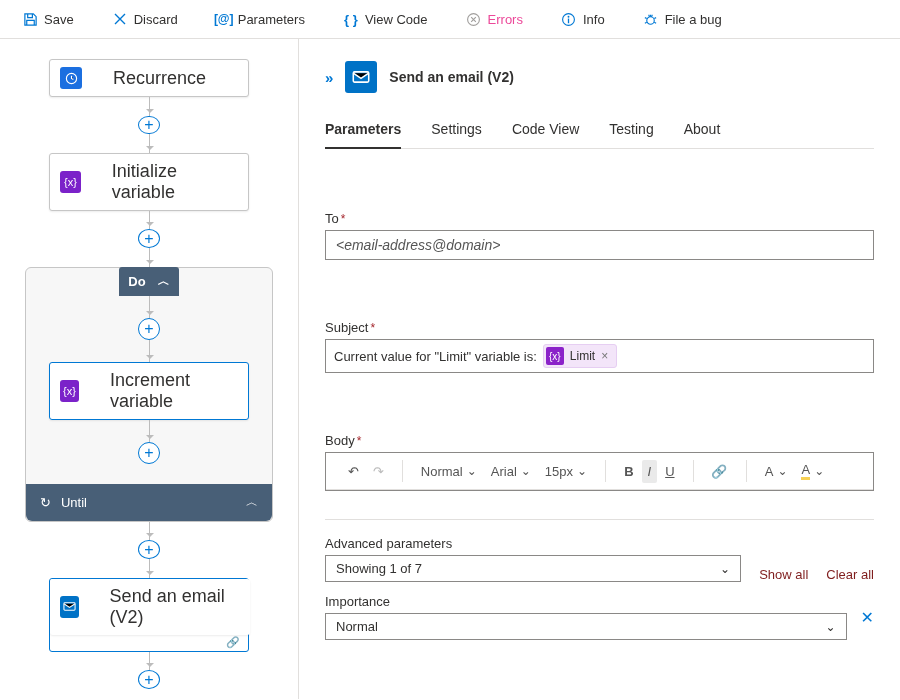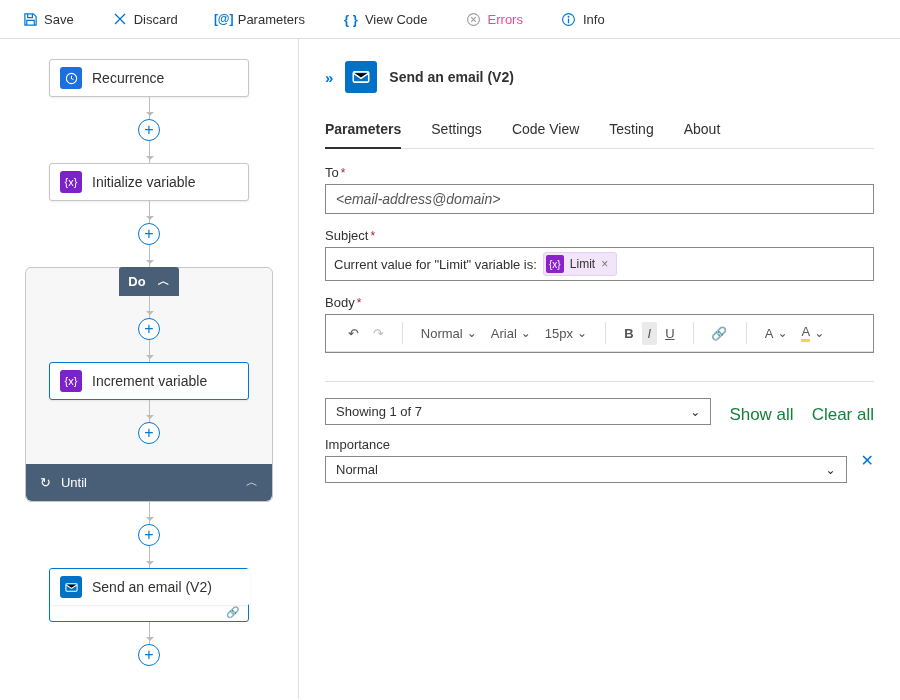--- a/index.html
+++ b/index.html
@@ -11,21 +11,21 @@
   .tic { width:16px; height:16px; display:flex; align-items:center; justify-content:center; color:#0078d4; }
   .tbtn.disabled .tic, .tbtn.disabled span { color:#ec4899; }
 
   .main { display:flex; height: calc(700px - 40px); }
 
   
   .canvas { width: 298px; padding: 20px 10px 10px 10px; display:flex; flex-direction:column; align-items:center; overflow:auto; }
   .node { width: 200px; background:#fff; border:1px solid #0078d4; border-radius:3px; display:flex; align-items:center; padding:7px 10px; gap:10px; box-shadow:0 1px 2px rgba(0,0,0,.08);}
   .node.plain { border:1px solid #c6c6c6; }
   .node .icnbox { width:22px; height:22px; border-radius:3px; display:flex; align-items:center; justify-content:center; color:#fff; font-size:11px; }
-  .node .lbl { font-size:14px; }
+  .node .lbl { font-size:18px;margin-left:21px; }
   .arrow { height:22px; width:1px; background:#bcbcbc; position:relative; }
   .arrow:after { content:""; position:absolute; bottom:-1px; left:-3px; border:4px solid transparent; border-top-color:#bcbcbc; }
   .plus { width:22px; height:22px; border-radius:50%; border:1px solid #0078d4; color:#0078d4; display:flex; align-items:center; justify-content:center; font-size:16px; line-height:1; background:#fff; cursor:pointer; }
   .group { width: 248px; border:1px solid #c6c6c6; border-radius:6px; background:#f7f7f7; display:flex; flex-direction:column; align-items:center; padding-bottom:0; }
   .do { width:60px; background:#485f77; color:#fff; border-radius:3px 3px 0 0; display:flex; align-items:center; justify-content:center; gap:12px; padding:6px 10px; font-weight:600; margin-top:-1px; }
   .until { width:100%; background:#485f77; color:#fff; display:flex; align-items:center; padding:10px 14px; border-radius:0 0 6px 6px; gap:10px; }
   .until .chev { margin-left:auto; }
   .emailnode { position:relative; }
   .emailnode:after { content:"🔗"; position:absolute; right:10px; bottom:-14px; font-size:11px; color:#777; }
   .emailwrap { width:200px; border:1px solid #0078d4; border-radius:3px; padding-bottom:16px; background:#fff; }
@@ -34,21 +34,21 @@
   .panel { flex:1; border-left:1px solid #e1dfdd; padding:22px 26px 10px 26px; display:flex; flex-direction:column; overflow:hidden;}
   .phead { display:flex; align-items:center; gap:12px; margin-bottom:22px; }
   .phead .icnbox { width:32px; height:32px; background:#0072c6; border-radius:3px; display:flex; align-items:center; justify-content:center; color:#fff; }
   .phead .title { font-weight:600; font-size:14px; }
   .collapse { color:#0078d4; font-weight:700; font-size:15px; cursor:pointer; }
 
   .tabs { display:flex; gap:30px; border-bottom:1px solid #e1dfdd; margin-bottom:16px; }
   .tab { padding:6px 0 10px 0; font-size:14px; cursor:pointer; color:#323130; }
   .tab.active { font-weight:600; border-bottom:2px solid #323130; margin-bottom:-1px; }
 
-  .field { margin-bottom:14px; }
+  .field { margin-bottom:14px;margin-top:46px; }
   .flabel { font-size:13px; margin-bottom:4px; }
   .req { color:#a4262c; margin-left:2px; font-size:12px;}
   .input { width:100%; border:1px solid #8a8886; padding:6px 10px; font-size:14px; background:#fff; }
   .input.italic { font-style:italic; color:#555;}
   .subj { display:flex; align-items:center; gap:6px; border:1px solid #8a8886; padding:4px 8px; flex-wrap:wrap; }
   .token { display:inline-flex; align-items:center; gap:6px; background:#f3e5f9; border:1px solid #e6cef2; border-radius:3px; padding:2px 8px 2px 2px; font-size:12px;}
   .token .tk { width:18px; height:18px; background:#8b22c9; border-radius:2px; display:flex; align-items:center; justify-content:center; color:#fff; font-size:10px;}
   .token .x { color:#777; cursor:pointer; }
 
   .rte { border:1px solid #8a8886; }
@@ -61,21 +61,21 @@
   .rtebody .sbar { position:absolute; right:3px; top:6px; bottom:6px; width:8px; }
   .rtebody .sbar::before, .rtebody .sbar::after { content:""; position:absolute; left:0; width:0; height:0; border:4px solid transparent;}
   .rtebody .sbar::before { top:0; border-bottom-color:#888; }
   .rtebody .sbar::after { bottom:0; border-top-color:#888; }
 
   .hr { border:none; border-top:1px solid #e1dfdd; margin:14px 0 16px 0;}
 
   .advrow { display:flex; align-items:flex-end; gap:18px; }
   .advsel { flex:1; }
   .sel { width:100%; border:1px solid #8a8886; padding:5px 10px; font-size:13px; display:flex; justify-content:space-between; align-items:center; background:#fff;}
-  .link { color:#15803d; font-size:17px; cursor:pointer; white-space:nowrap; }
+  .link { color:#7f1d1d; font-size:13px; cursor:pointer; white-space:nowrap; }
 
   .imprt { display:flex; align-items:center; gap:14px; margin-top:12px;}
   .imprt .sel { flex:1; }
   .closex { color:#0078d4; font-size:16px; cursor:pointer; }
 
   .conn { font-size:12px; color:#555; margin-top:8px; }
   .conn .em { font-style:italic; }
 
   svg { display:block; }
   .chev { font-size:12px; }
@@ -119,20 +119,29 @@
   </div>
   <div class="tbtn">
     <span class="tic">
         <svg width="15" height="15" viewBox="0 0 16 16">
           <circle cx="8" cy="8" r="6.3" fill="none" stroke="#0078d4" stroke-width="1.2"></circle>
           <circle cx="8" cy="5" r="1" fill="#0078d4"></circle>
           <path stroke="#0078d4" stroke-width="1.4" d="M8 7v5"></path>
         </svg>
       </span>
     <span>Info</span>
+  </div>
+  <div class="tbtn">
+    <span class="tic">
+        <svg width="15" height="15" viewBox="0 0 16 16">
+          <circle cx="8" cy="9" r="4" fill="none" stroke="#0078d4" stroke-width="1.2"></circle>
+          <path stroke="#0078d4" stroke-width="1.2" d="M8 5V3M4 7l-2-1M12 7l2-1M4 11l-2 1M12 11l2 1M6 3l1 2M10 3l-1 2"></path>
+        </svg>
+      </span>
+    <span>File a bug</span>
   </div>
 </div>
 
 <div class="main">
 
   <div class="canvas">
     <div class="node plain">
       <div class="icnbox" style="background:#1b6fe0">
           <svg width="13" height="13" viewBox="0 0 14 14">
             <circle cx="7" cy="7" r="5.5" fill="none" stroke="#fff" stroke-width="1.2"></circle>
@@ -279,20 +288,21 @@
               </div>
           </div>
         </div>
       </div>
     </div>
 
     <hr class="hr">
 
     <div class="advrow">
       <div class="advsel">
+        <div class="flabel">Advanced parameters</div>
         <div class="sel">
           <span>Showing 1 of 7</span>
           <span class="chev">⌄</span>
         </div>
       </div>
       <span class="link">Show all</span>
       <span class="link">Clear all</span>
     </div>
 
     <div class="imprt">

